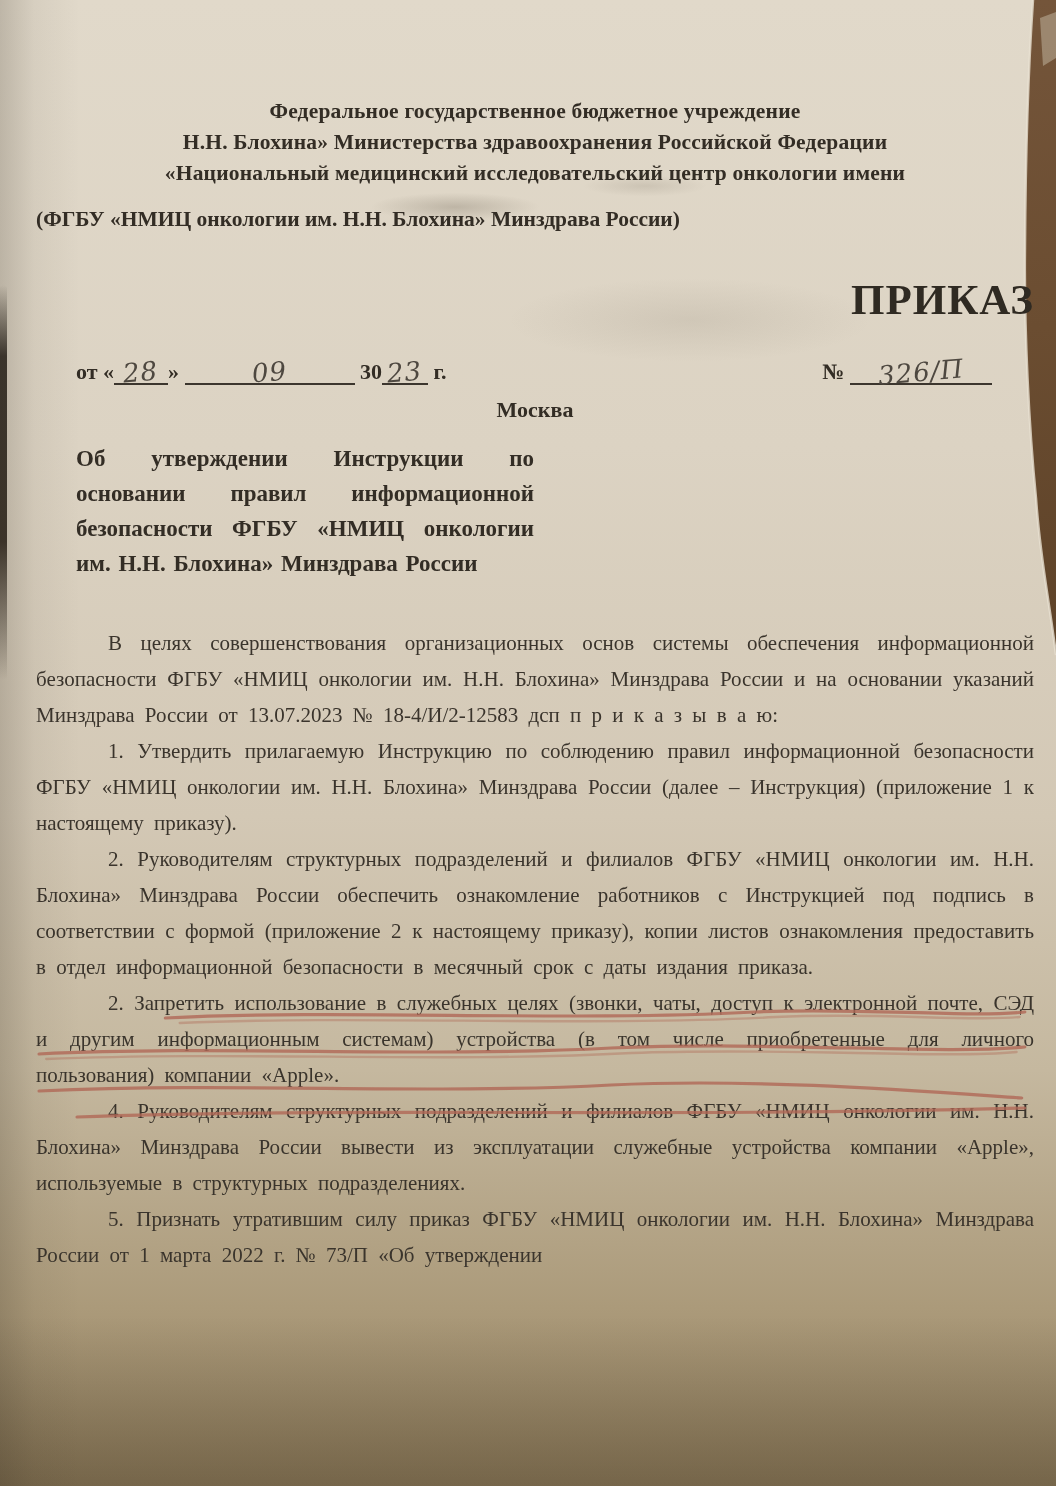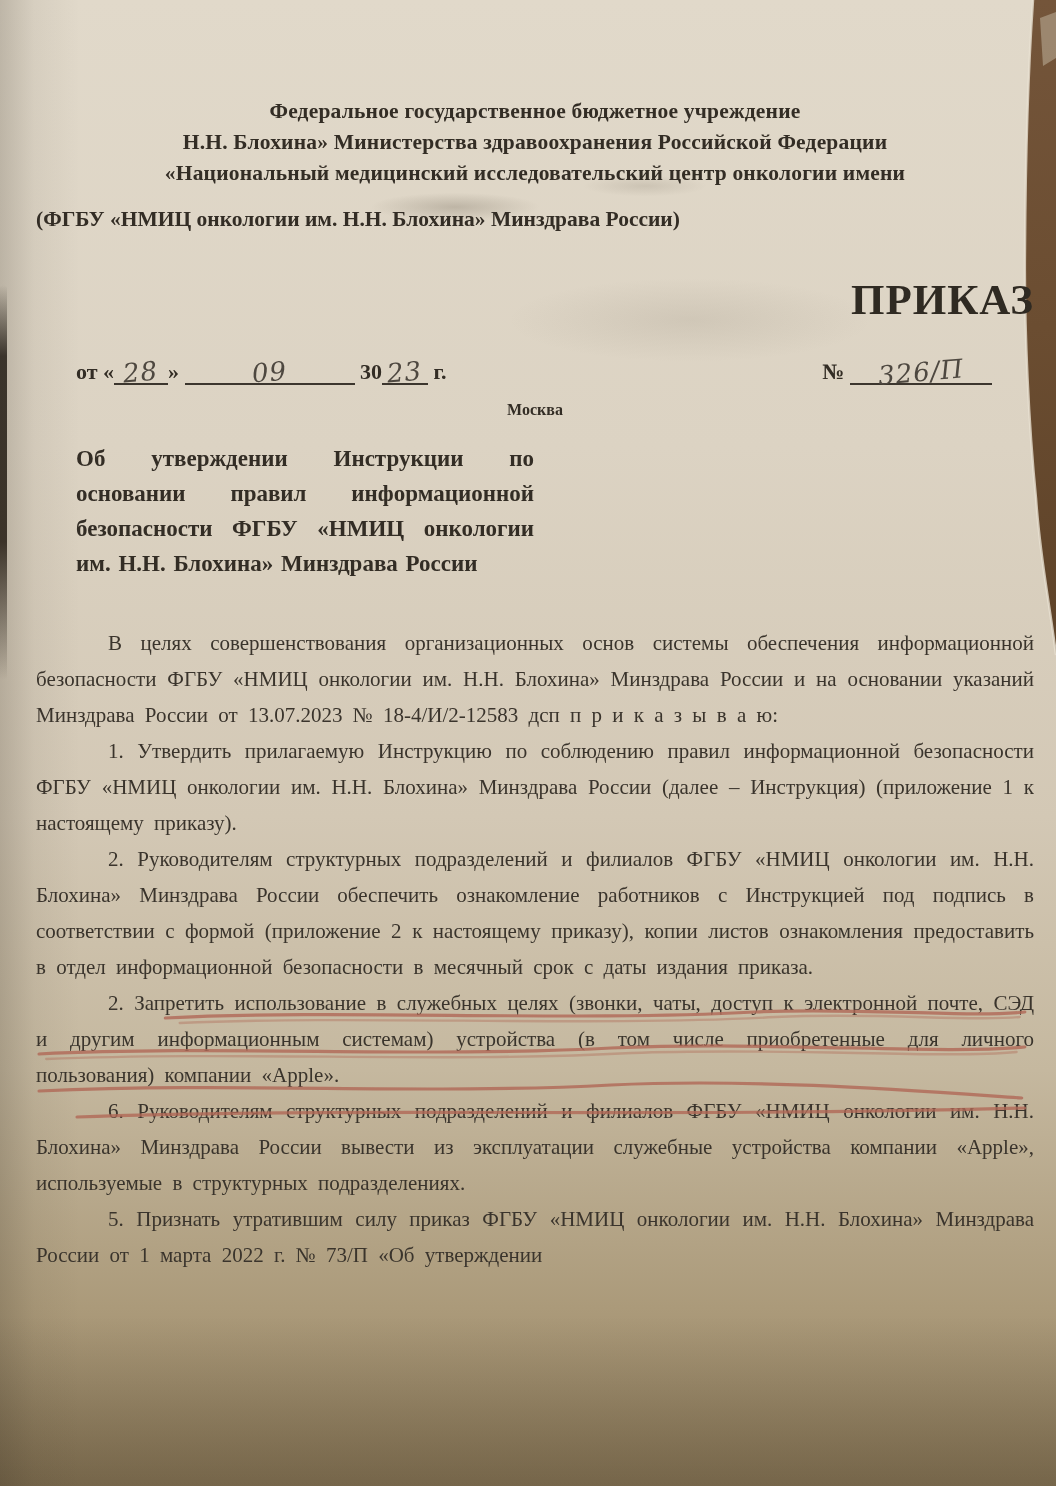--- a/index.html
+++ b/index.html
@@ -45,21 +45,21 @@
   .blank.day{width:54px;}
   .blank.month{width:170px;}
   .blank.year{width:46px;}
   .blank.num{width:142px;}
   .hand{
     font-style:italic;font-weight:normal;
     font-family:"DejaVu Serif", serif;
     color:#4e4840;font-size:26px;letter-spacing:1px;
     display:inline-block;transform:rotate(-5deg);position:relative;top:2px;
   }
-  .city{ text-align:center;font-weight:bold;font-size:16px;line-height:26px;margin-top:12px;font-family:Liberation Serif, serif;}
+  .city{ text-align:center;font-weight:bold;font-size:22px;line-height:26px;margin-top:12px;font-family:Liberation Serif, serif;}
   .subject{
     margin-top:18px;margin-left:40px;width:458px;
     font-weight:bold;font-size:23px;line-height:35px;
     text-align:justify;text-align-last:left;word-spacing:2px;
   }
   .body-text{ margin-top:44px;font-size:21px;line-height:36px;color:#3a342c;}
   .para{ text-align:justify;text-align-last:left;text-indent:72px;word-spacing:5px;margin:0;}
   .para-wrap{position:relative;}
   .underline-overlay{
     position:absolute;left:0;top:0;width:100%;height:150px;
@@ -130,18 +130,18 @@
         <svg class="underline-overlay" viewBox="0 0 972 150" preserveAspectRatio="none">
           <path d="M 126 33 C 300 24 520 37 700 27 C 800 22 905 33 963 27"></path>
           <path class="echo" d="M 140 38 C 320 30 540 42 720 32 C 820 27 910 37 958 32"></path>
           <path d="M 3 69 C 180 60 380 73 560 63 C 720 56 880 70 963 62"></path>
           <path class="echo" d="M 10 74 C 200 66 400 78 580 68 C 730 62 880 74 955 67"></path>
           <path d="M 3 106 C 200 97 380 110 560 100 C 700 93 860 106 960 113"></path>
           <path d="M 40 132 C 300 122 600 133 963 123"></path>
         </svg>
       </div>
 
-      <p class="para">6. Руководителям структурных подразделений и филиалов ФГБУ «НМИЦ онкологии им. Н.Н. Блохина» Минздрава России вывести из эксплуатации служебные устройства компании «Apple», используемые в структурных подразделениях.</p>
+      <p class="para">4. Руководителям структурных подразделений и филиалов ФГБУ «НМИЦ онкологии им. Н.Н. Блохина» Минздрава России вывести из эксплуатации служебные устройства компании «Apple», используемые в структурных подразделениях.</p>
       <p class="para">5. Признать утратившим силу приказ ФГБУ «НМИЦ онкологии им. Н.Н. Блохина» Минздрава России от 1 марта 2022 г. № 73/П «Об утверждении</p>
     </div>
 
   </div>
 </div>
 
 </body></html>

